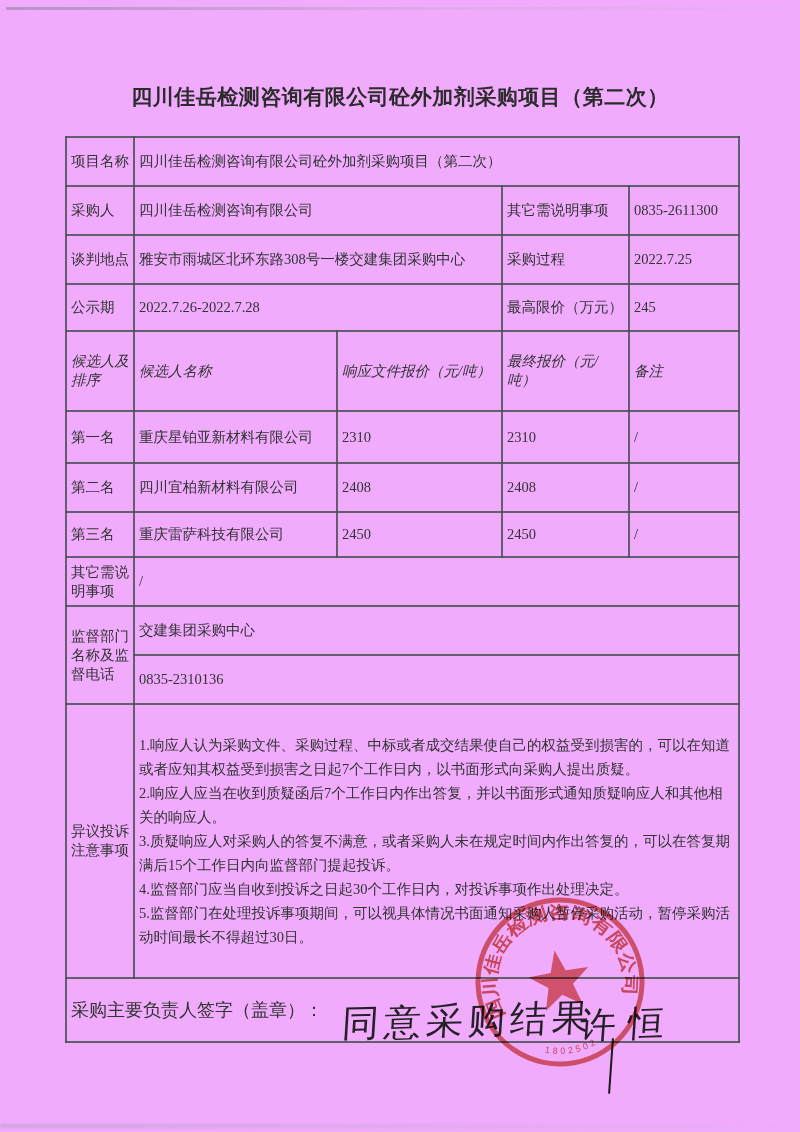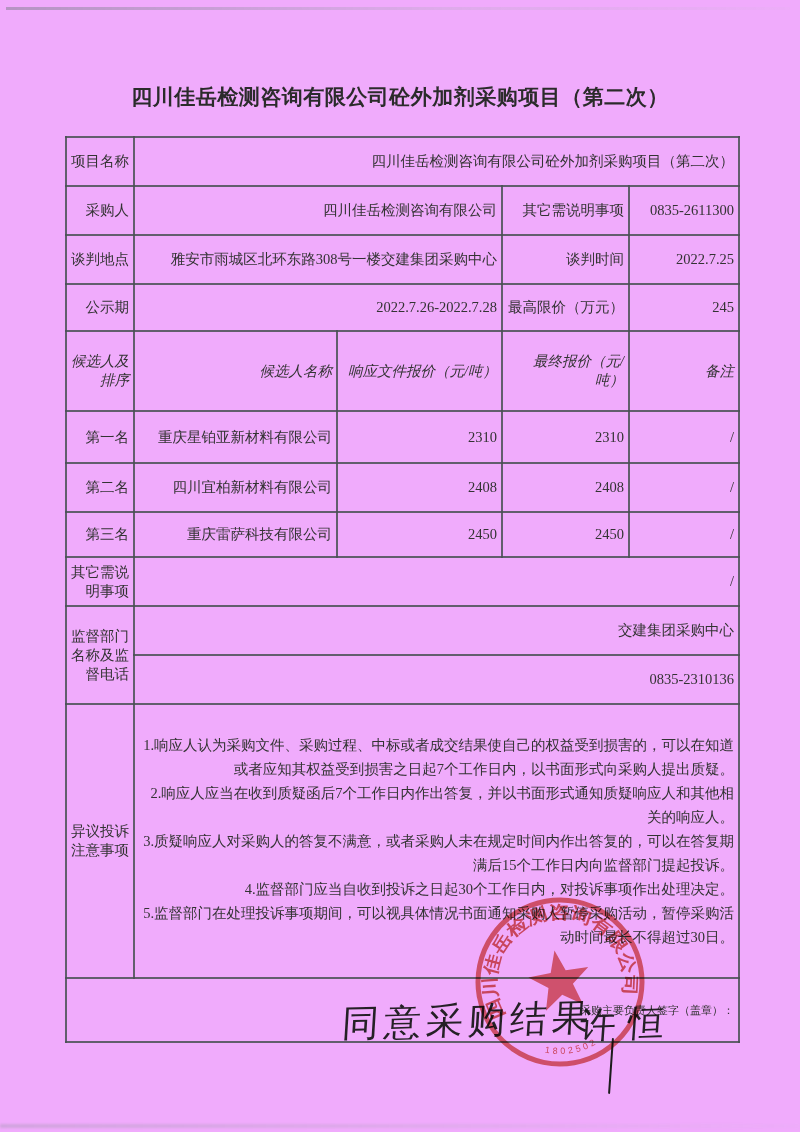--- a/index.html
+++ b/index.html
@@ -22,34 +22,34 @@
     font-weight:bold;font-size:21px;line-height:25px;color:#2b2b2b;letter-spacing:.5px;
   }
 
   table.doc{
     position:absolute;left:65px;top:136px;width:673px;
     border-collapse:collapse;table-layout:fixed;
     font-size:14.5px;color:#333;
   }
   table.doc td{
     border:2px solid rgba(73,80,84,.85);
-    text-align:right;vertical-align:middle;
+    text-align:left;vertical-align:middle;
     padding:2px 4px;word-break:break-word;
   }
   tr.r-project{height:49px;} tr.r-purchaser{height:49px;} tr.r-negotiation{height:49px;}
   tr.r-publicity{height:47px;} tr.r-candhead{height:80px;font-style:italic;}
   tr.r-cand1{height:52px;} tr.r-cand2{height:49px;} tr.r-cand3{height:45px;}
   tr.r-other{height:49px;} tr.r-sup{height:49px;}
   tr.r-objection{height:274px;} tr.r-sign{height:64px;}
 
   td.objection-cell{
     text-align:left;padding:10px 12px;line-height:24px;font-size:14.5px;
   }
   td.objection-cell p{margin:0;}
-  td.sign-cell{text-align:left;padding-left:8px;font-size:11px;margin-top:48px;}
+  td.sign-cell{text-align:left;padding-left:8px;font-size:18px;margin-top:48px;}
 
   
   .hand{
     position:absolute;color:#161616;opacity:.93;
     font-family:"Liberation Serif","DejaVu Serif",serif;
     white-space:nowrap;
   }
   .hand-approval{
     left:342px;top:996px;font-size:37px;letter-spacing:5px;
     transform:rotate(-1.5deg) skewX(-5deg);
@@ -99,21 +99,21 @@
     <tr class="r-purchaser">
       <td>采购人</td>
       <td colspan="2">四川佳岳检测咨询有限公司</td>
       <td>其它需说明事项</td>
       <td>0835-2611300</td>
     </tr>
 
     <tr class="r-negotiation">
       <td>谈判地点</td>
       <td colspan="2">雅安市雨城区北环东路308号一楼交建集团采购中心</td>
-      <td>谈判时间</td>
+      <td>采购过程</td>
       <td>2022.7.25</td>
     </tr>
 
     <tr class="r-publicity">
       <td>公示期</td>
       <td colspan="2">2022.7.26-2022.7.28</td>
       <td>最高限价（万元）</td>
       <td>245</td>
     </tr>
 

